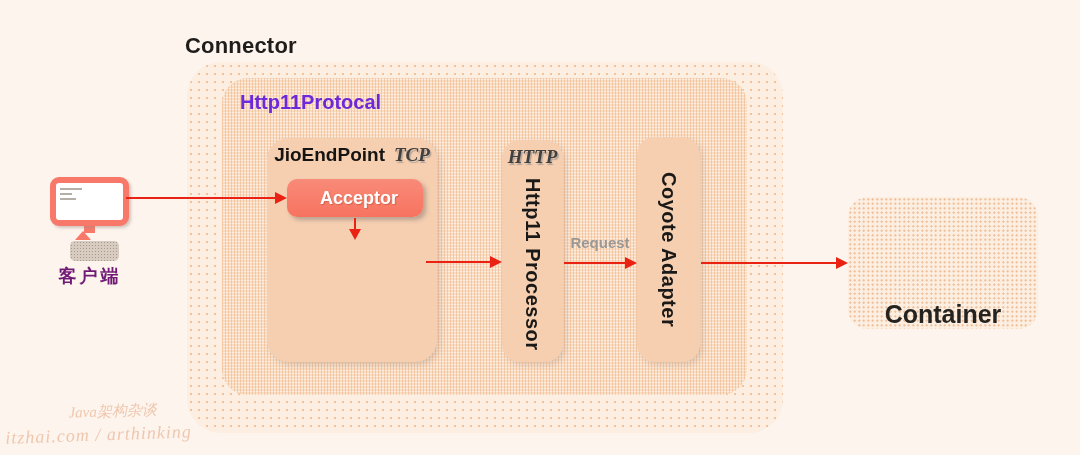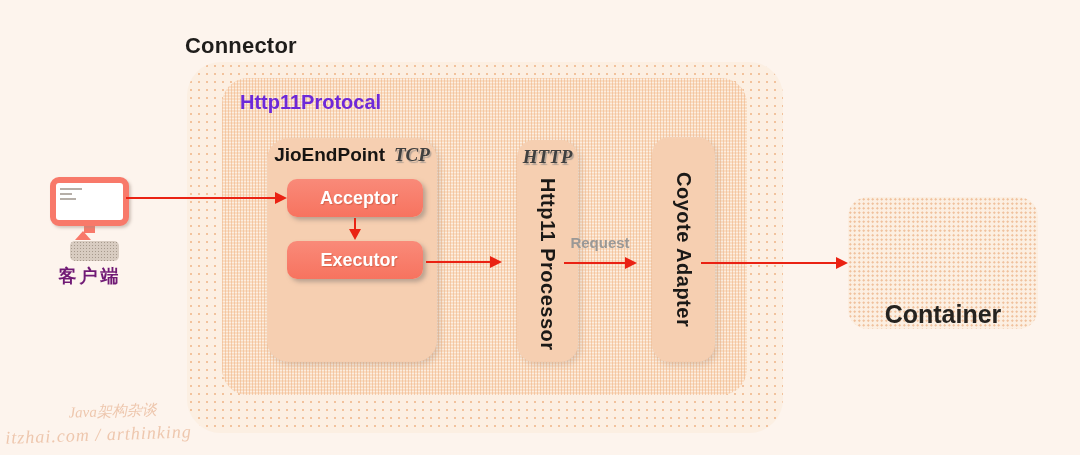--- a/index.html
+++ b/index.html
@@ -63,21 +63,20 @@
     text-shadow:1px 1px 1px rgba(190,85,60,0.6);
     padding-left:8px;
   }
   .acceptor { left:287px; top:179px; }
   .executor { left:287px; top:241px; }
 
   
   .tallbox {
     position:absolute; border-radius:18px; background:#f6cfb1;
     box-shadow:3px 3px 6px rgba(168,143,126,0.3);
-    margin-left:15px;
   }
   .processor-box { left:502px; top:140px; width:61px; height:222px; }
   .adapter-box  { left:637px; top:137px; width:63px; height:225px; }
   .tallbox .tag-top {
     position:absolute; top:6px; left:0; width:100%; text-align:center;
   }
   .v-label {
     position:absolute; left:0; right:0; display:flex;
     align-items:center; justify-content:center;
   }
@@ -186,23 +185,20 @@
   <div class="protocal-title">Http11Protocal</div>
 
   <div class="jio-box"></div>
   <div class="jio-header">
     <span class="jio-title">JioEndPoint</span>
     <span class="tag-red">TCP</span>
   </div>
   <div class="pill acceptor">
     <span>Acceptor</span>
   </div>
-  <div class="pill executor">
-    <span>Executor</span>
-  </div>
 
   <div class="tallbox processor-box">
     <div class="tag-top tag-red">HTTP</div>
     <div class="v-label">
       <span>Http11 Processor</span>
     </div>
   </div>
 
   <div class="tallbox adapter-box">
     <div class="v-label">

